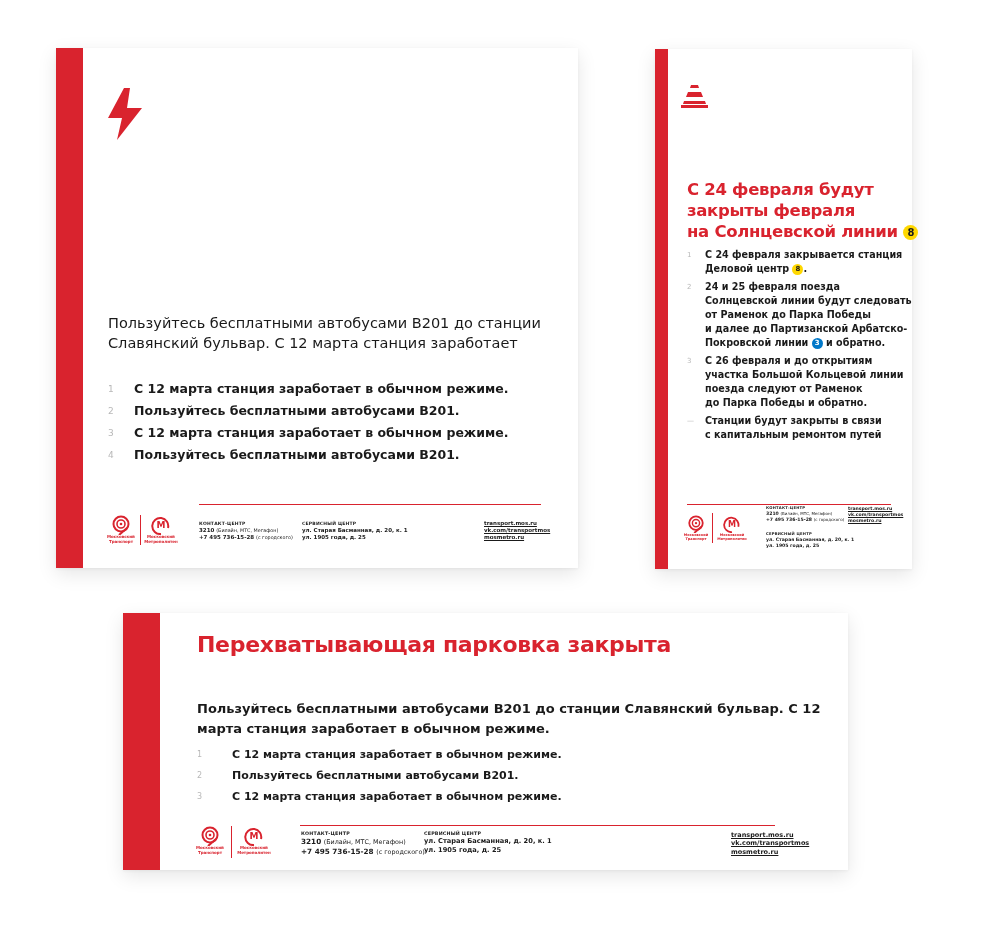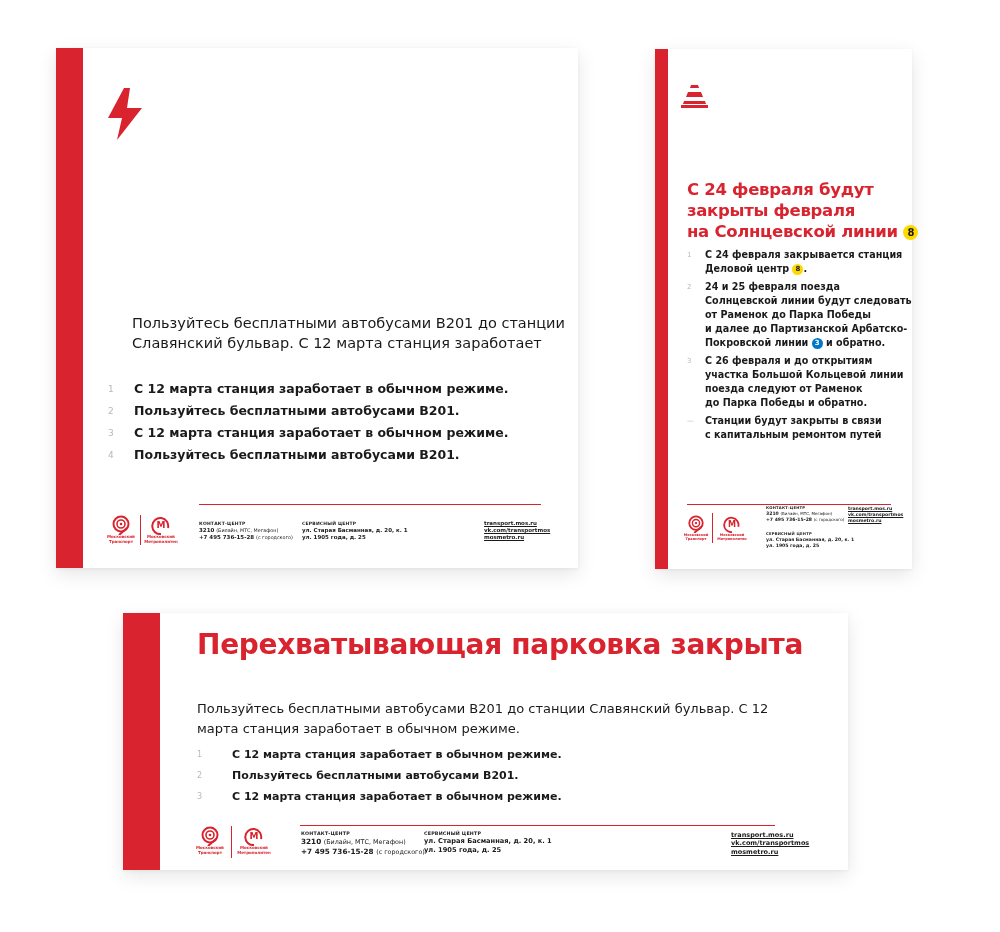--- a/index.html
+++ b/index.html
@@ -37,21 +37,21 @@
 <body>
 
 <div class="card" style="left:56px; top:48px; width:522px; height:520px;">
   <div class="bar" style="width:27px;"></div>
 
   <svg style="position:absolute; left:52px; top:40px;" width="34" height="52" viewBox="0 0 34 52">
     <polygon points="16,0 0,30 14,30 9,52 34,20 19,20 22,0" fill="#d9232e"></polygon>
   </svg>
 
 
-  <div class="lead" style="left:52px; top:265px; font-size:14.5px; line-height:20px;margin-left:24px;">
+  <div class="lead" style="left:52px; top:265px; font-size:14.5px; line-height:20px;">
     <div>Пользуйтесь бесплатными автобусами В201 до станции</div>
     <div>Славянский бульвар. С 12 марта станция заработает</div>
   </div>
 
   <ul class="list" style="left:52px; top:330px; font-size:12.5px; line-height:22px;">
     <li style="padding-left:26px;"><span class="num" style="left:0; font-size:9px;">1</span><span>С 12 марта станция заработает в обычном режиме.</span></li>
     <li style="padding-left:26px;"><span class="num" style="left:0; font-size:9px;">2</span><span>Пользуйтесь бесплатными автобусами В201.</span></li>
     <li style="padding-left:26px;"><span class="num" style="left:0; font-size:9px;">3</span><span>С 12 марта станция заработает в обычном режиме.</span></li>
     <li style="padding-left:26px;"><span class="num" style="left:0; font-size:9px;">4</span><span>Пользуйтесь бесплатными автобусами В201.</span></li>
   </ul>
@@ -181,25 +181,25 @@
   <div class="links" style="left:193px; top:457px; font-size:4.6px;">
     <a>transport.mos.ru</a>
     <a>vk.com/transportmos</a>
     <a>mosmetro.ru</a>
   </div>
 </div>
 
 <div class="card" style="left:123px; top:613px; width:725px; height:257px;">
   <div class="bar" style="width:37px;"></div>
 
-  <div class="title" style="left:74px; top:16px; font-size:28px; line-height:31px;">
+  <div class="title" style="left:74px; top:16px; font-size:22px; line-height:31px;">
     <div>Перехватывающая парковка закрыта</div>
   </div>
 
-  <div class="lead" style="left:74px; top:86px; font-size:13px; line-height:20px; font-weight:normal;">
+  <div class="lead" style="left:74px; top:86px; font-size:13px; line-height:20px; font-weight:bold;">
     <div>Пользуйтесь бесплатными автобусами В201 до станции Славянский бульвар. С 12</div>
     <div>марта станция заработает в обычном режиме.</div>
   </div>
 
   <ul class="list" style="left:74px; top:131px; font-size:11px; line-height:21px;">
     <li style="padding-left:35px;"><span class="num" style="left:0; font-size:8px;">1</span><span>С 12 марта станция заработает в обычном режиме.</span></li>
     <li style="padding-left:35px;"><span class="num" style="left:0; font-size:8px;">2</span><span>Пользуйтесь бесплатными автобусами В201.</span></li>
     <li style="padding-left:35px;"><span class="num" style="left:0; font-size:8px;">3</span><span>С 12 марта станция заработает в обычном режиме.</span></li>
   </ul>
 

